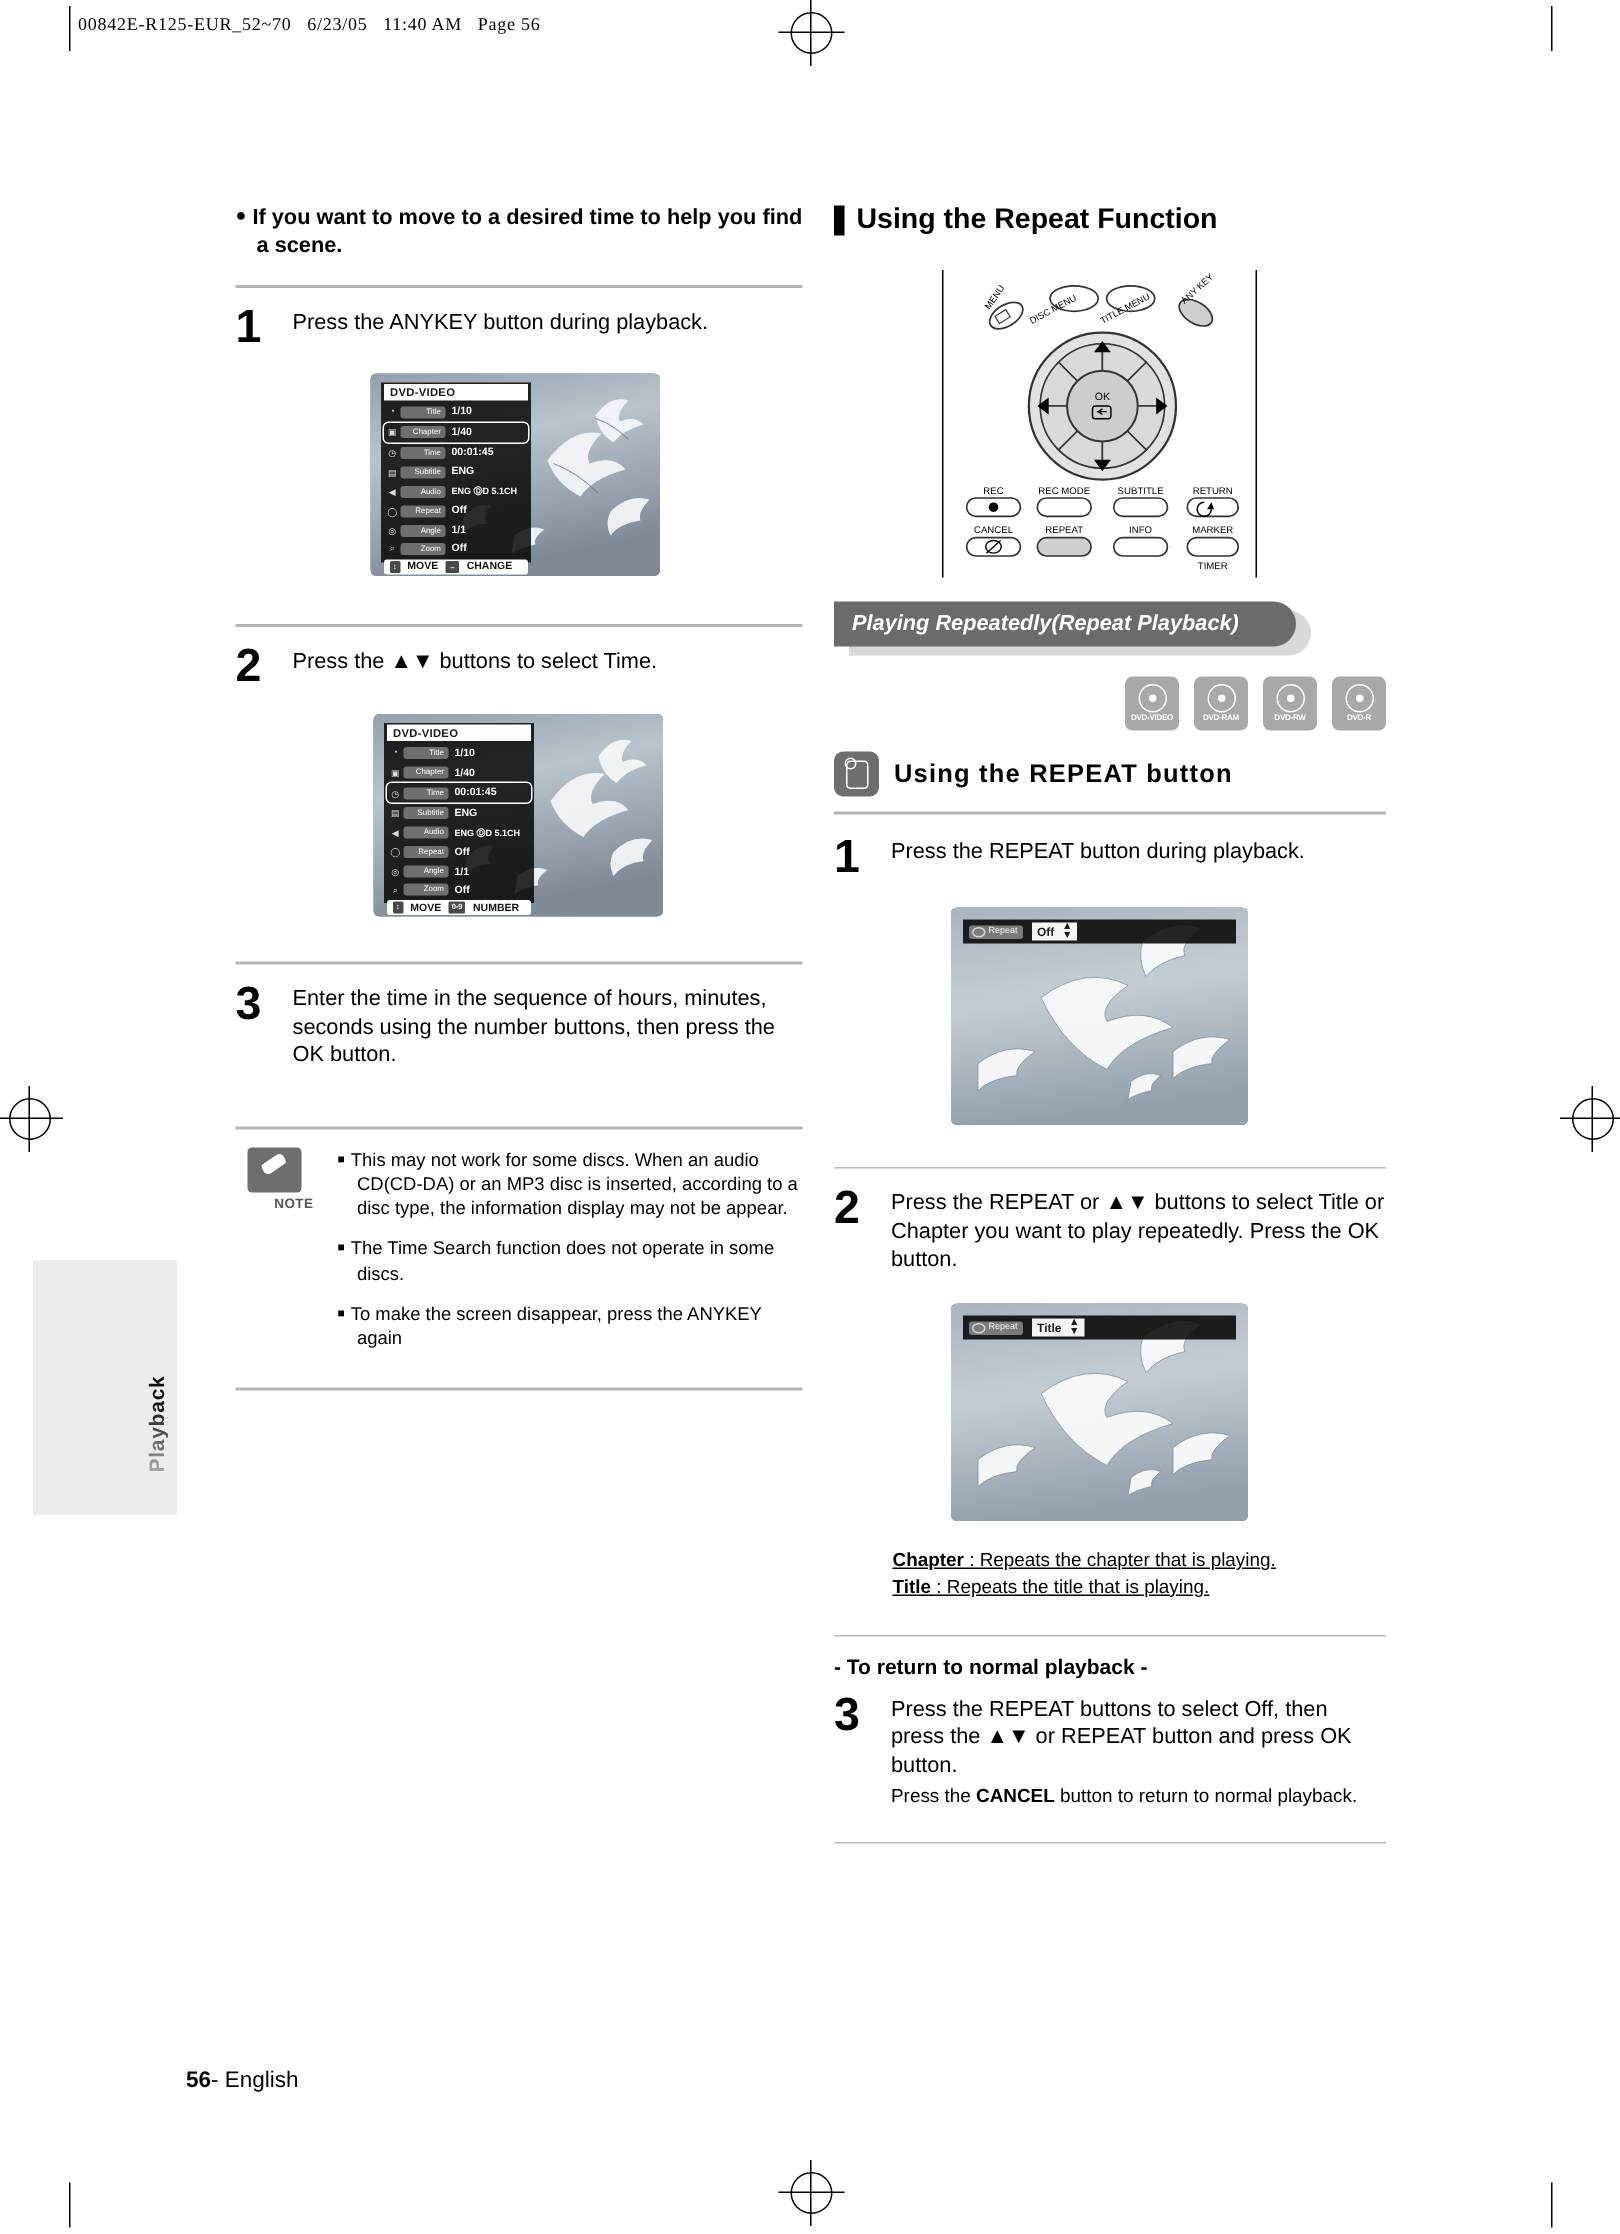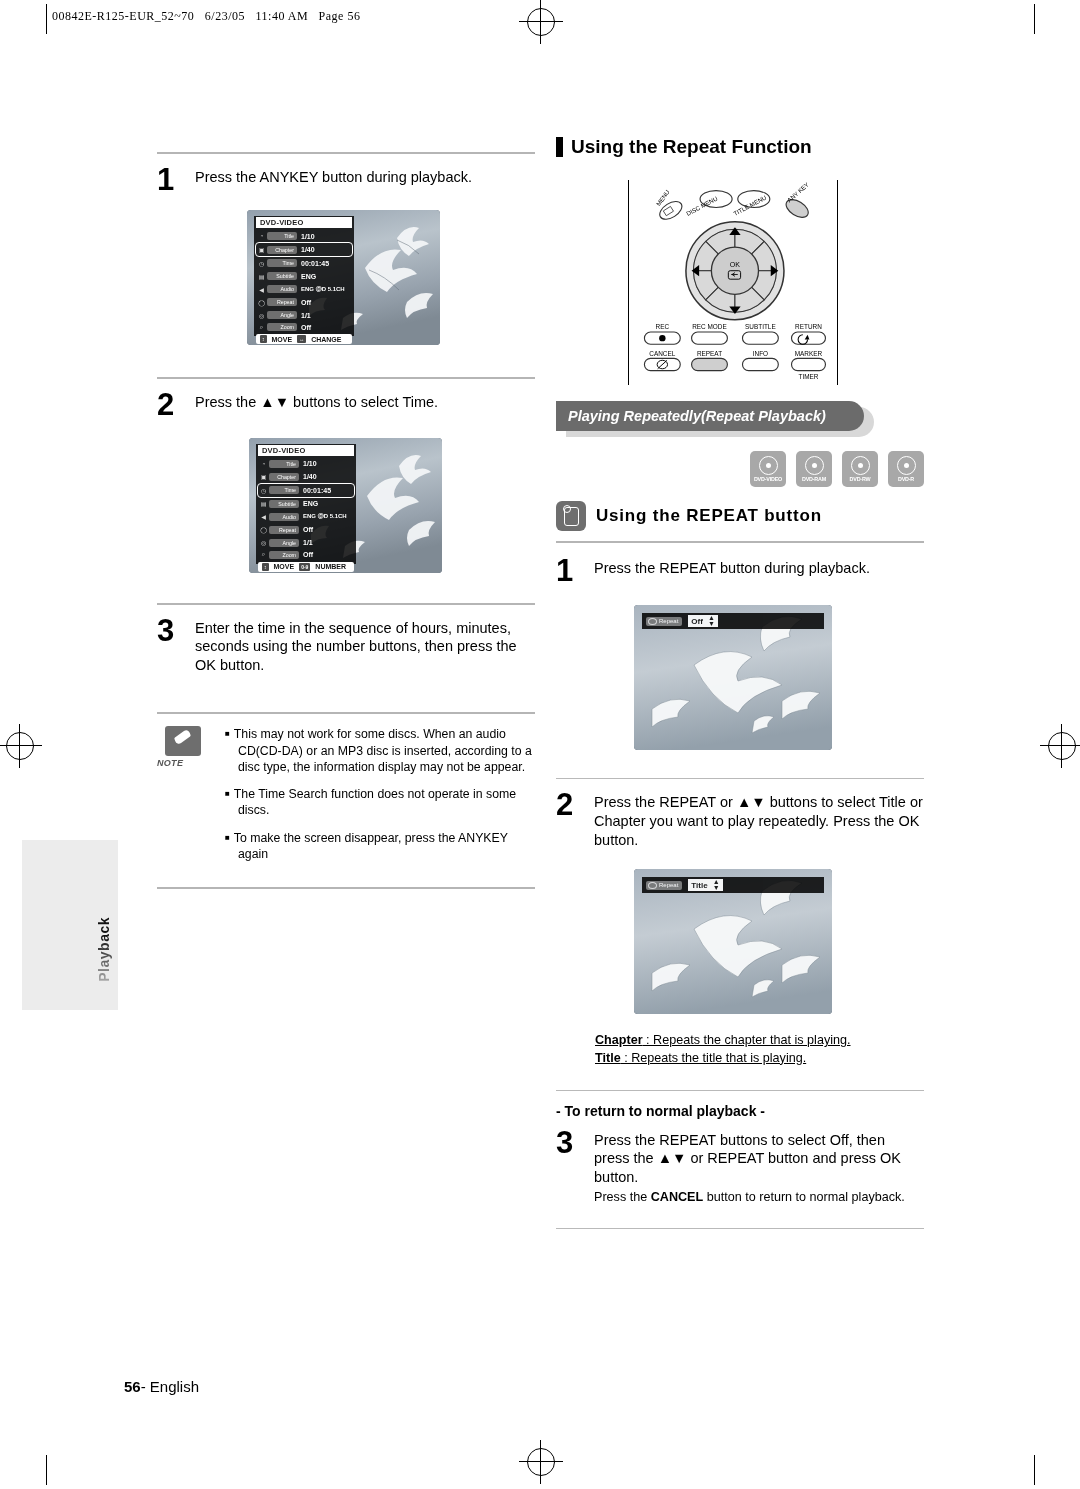--- a/index.html
+++ b/index.html
@@ -362,22 +362,21 @@
   }
 
   
   .note-wrap {
     display: flex;
     margin-top: 6px;
   }
   .note-icon-col {
     width: 52px;
     flex: 0 0 52px;
-    text-align: left;
-    font-style: italic;
+    text-align: right;
   }
   .note-badge {
     width: 36px;
     height: 30px;
     background: #6e6e6e;
     border-radius: 3px;
     margin: 0 auto;
     position: relative;
   }
   .note-badge::after {
@@ -479,20 +478,24 @@
 <div class="reg" style="left:1048px; top:732px;"></div>
 
 <div class="pagehead">00842E-R125-EUR_52~70   6/23/05   11:40 AM   Page 56</div>
 
 <div class="side-tab">
   <div class="vtxt">Playback</div>
 </div>
 
 <div class="col-left">
 
+  <div class="bullet-head">
+    <span class="dot">●</span>
+    <span>If you want to move to a desired time to help you find a scene.</span>
+  </div>
 
   <hr class="sep">
 
   <div class="step">
     <div class="num">1</div>
     <div class="body">Press the <b>ANYKEY</b> button during playback.</div>
   </div>
 
   <div class="osd" style="width:193px; height:135px; margin:18px 0 0 90px;">
     <svg class="sky-birds" viewBox="0 0 193 135" preserveAspectRatio="none">

